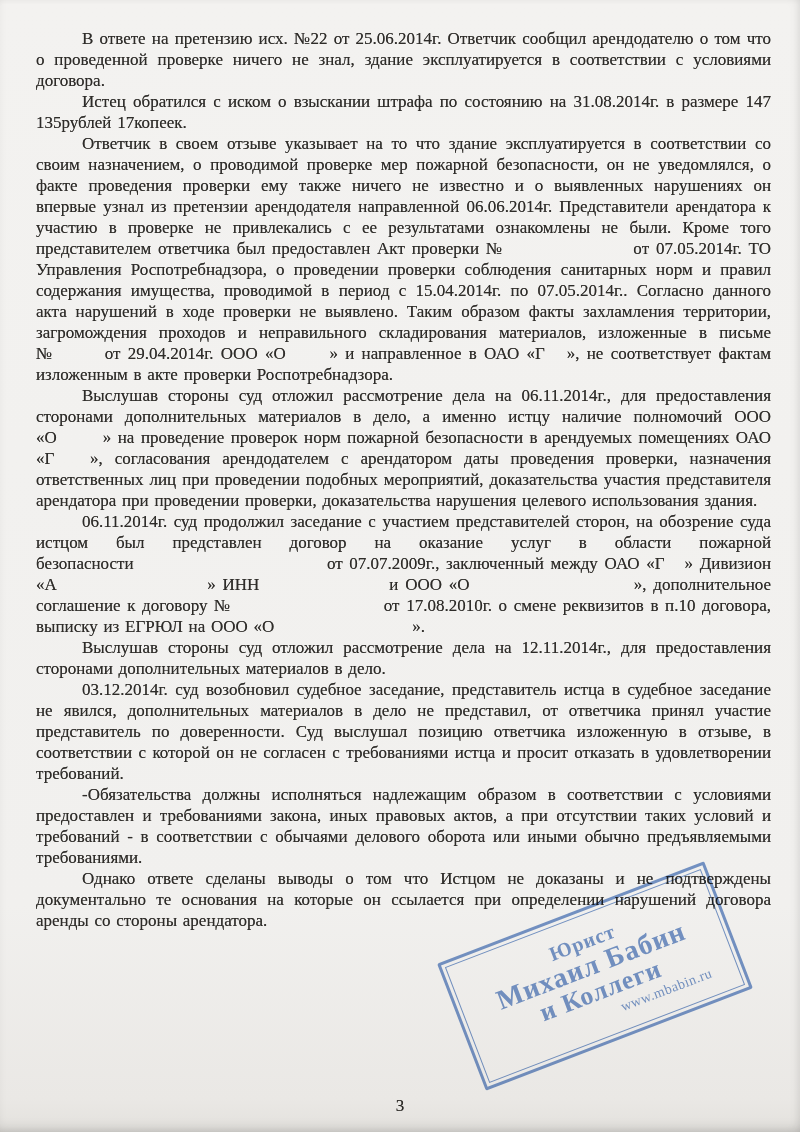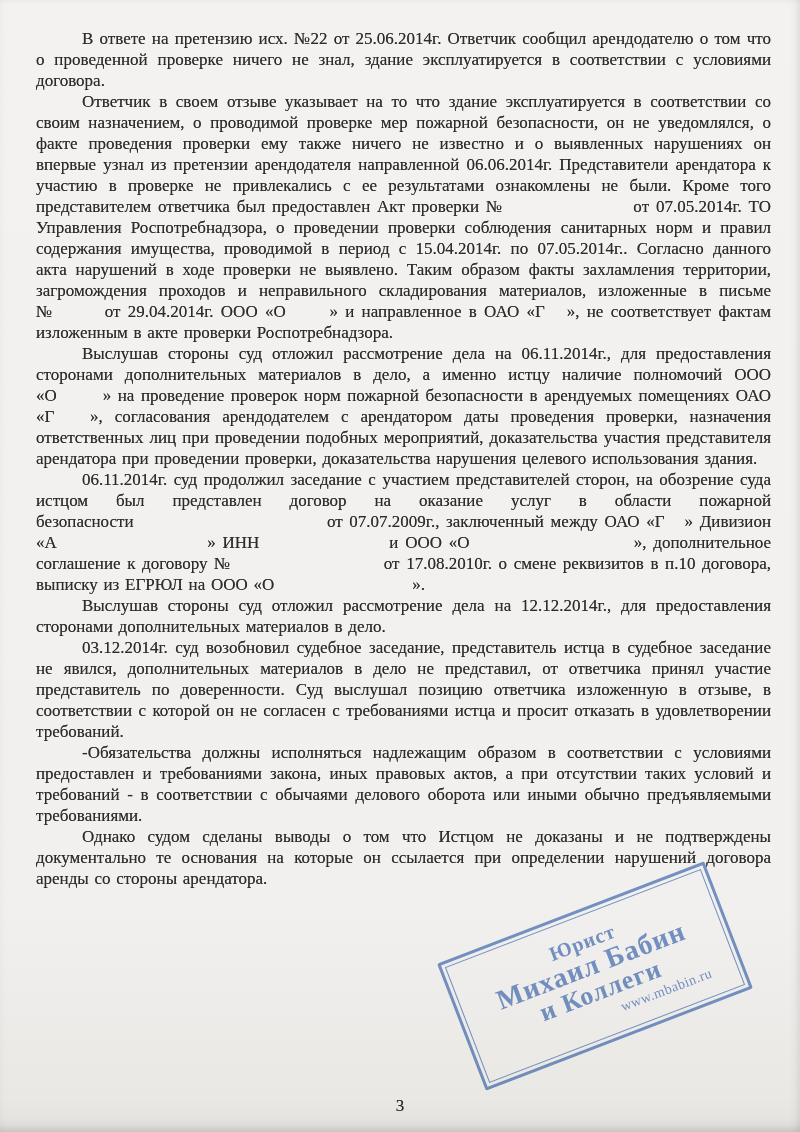--- a/index.html
+++ b/index.html
@@ -72,37 +72,38 @@
 </style>
 </head>
 <body>
 
 <div class="page">
 
   <div class="text-block">
 
       <p class="para">В ответе на претензию исх. №22 от 25.06.2014г. Ответчик сообщил арендодателю о том что о проведенной проверке ничего не знал, здание эксплуатируется в соответствии с условиями договора.</p>
 
+      <p class="para">Истец обратился с иском о взыскании штрафа по состоянию на 31.08.2014г. в размере 147 135рублей 17копеек.</p>
 
       <p class="para">Ответчик в своем отзыве указывает на то что здание эксплуатируется в соответствии со своим назначением, о проводимой проверке мер пожарной безопасности, он не уведомлялся, о факте проведения проверки ему также ничего не известно и о выявленных нарушениях он впервые узнал из претензии арендодателя направленной 06.06.2014г. Представители арендатора к участию в проверке не привлекались с ее результатами ознакомлены не были. Кроме того представителем ответчика был предоставлен Акт проверки №&nbsp;&nbsp;&nbsp;&nbsp;&nbsp;&nbsp;&nbsp;&nbsp;&nbsp;&nbsp;&nbsp;&nbsp;&nbsp;&nbsp;&nbsp;&nbsp;&nbsp;&nbsp; от 07.05.2014г. ТО Управления Роспотребнадзора, о проведении проверки соблюдения санитарных норм и правил  содержания имущества, проводимой в период с 15.04.2014г. по 07.05.2014г.. Согласно данного акта нарушений  в ходе проверки не выявлено. Таким образом факты захламления территории, загромождения проходов и неправильного складирования материалов, изложенные в письме №&nbsp;&nbsp;&nbsp;&nbsp;&nbsp;&nbsp; от 29.04.2014г. ООО «О&nbsp;&nbsp;&nbsp;&nbsp;&nbsp;&nbsp;» и направленное в ОАО «Г&nbsp;&nbsp;&nbsp;», не соответствует фактам изложенным в акте проверки Роспотребнадзора.</p>
 
       <p class="para">Выслушав стороны суд отложил рассмотрение дела на 06.11.2014г., для предоставления сторонами дополнительных материалов в дело, а именно истцу наличие полномочий ООО «О&nbsp;&nbsp;&nbsp;&nbsp;&nbsp;&nbsp;&nbsp;» на проведение проверок норм пожарной безопасности в арендуемых помещениях ОАО «Г&nbsp;&nbsp;&nbsp;», согласования арендодателем с арендатором даты проведения проверки, назначения ответственных лиц при проведении подобных мероприятий, доказательства участия представителя арендатора при проведении проверки, доказательства нарушения целевого использования здания.</p>
 
       <p class="para">06.11.2014г. суд продолжил заседание с участием представителей сторон, на обозрение суда истцом был представлен договор на оказание услуг в области пожарной безопасности&nbsp;&nbsp;&nbsp;&nbsp;&nbsp;&nbsp;&nbsp;&nbsp;&nbsp;&nbsp;&nbsp;&nbsp;&nbsp;&nbsp;&nbsp;&nbsp;&nbsp;&nbsp;&nbsp;&nbsp;&nbsp;&nbsp;&nbsp;&nbsp;&nbsp;&nbsp;&nbsp;&nbsp; от 07.07.2009г., заключенный между ОАО «Г&nbsp;&nbsp;&nbsp;» Дивизион «А&nbsp;&nbsp;&nbsp;&nbsp;&nbsp;&nbsp;&nbsp;&nbsp;&nbsp;&nbsp;&nbsp;&nbsp;&nbsp;&nbsp;&nbsp;&nbsp;&nbsp;&nbsp;&nbsp;&nbsp;&nbsp;&nbsp;» ИНН&nbsp;&nbsp;&nbsp;&nbsp;&nbsp;&nbsp;&nbsp;&nbsp;&nbsp;&nbsp;&nbsp;&nbsp;&nbsp;&nbsp;&nbsp;&nbsp;&nbsp;&nbsp; и ООО «О&nbsp;&nbsp;&nbsp;&nbsp;&nbsp;&nbsp;&nbsp;&nbsp;&nbsp;&nbsp;&nbsp;&nbsp;&nbsp;&nbsp;&nbsp;&nbsp;&nbsp;&nbsp;&nbsp;&nbsp;&nbsp;&nbsp;&nbsp;&nbsp;», дополнительное соглашение к договору №&nbsp;&nbsp;&nbsp;&nbsp;&nbsp;&nbsp;&nbsp;&nbsp;&nbsp;&nbsp;&nbsp;&nbsp;&nbsp;&nbsp;&nbsp;&nbsp;&nbsp;&nbsp;&nbsp;&nbsp;&nbsp;&nbsp; от 17.08.2010г. о смене реквизитов в п.10 договора, выписку из ЕГРЮЛ на ООО «О&nbsp;&nbsp;&nbsp;&nbsp;&nbsp;&nbsp;&nbsp;&nbsp;&nbsp;&nbsp;&nbsp;&nbsp;&nbsp;&nbsp;&nbsp;&nbsp;&nbsp;&nbsp;&nbsp;&nbsp;&nbsp;&nbsp;&nbsp;&nbsp;».</p>
 
-      <p class="para">Выслушав стороны суд отложил рассмотрение дела на 12.12.2014г., для предоставления сторонами дополнительных материалов в дело.</p>
+      <p class="para">Выслушав стороны суд отложил рассмотрение дела на 12.11.2014г., для предоставления сторонами дополнительных материалов в дело.</p>
 
 
       <p class="para">03.12.2014г. суд возобновил судебное заседание, представитель истца в судебное заседание не явился, дополнительных материалов в дело не представил, от ответчика принял участие представитель по доверенности. Суд выслушал позицию ответчика изложенную в отзыве, в соответствии с которой он не согласен с требованиями истца и просит отказать в удовлетворении требований.</p>
 
 
       <p class="para">-Обязательства должны исполняться надлежащим образом в соответствии с условиями предоставлен и требованиями закона, иных правовых актов, а при отсутствии таких условий и требований - в соответствии с обычаями делового оборота или иными обычно предъявляемыми требованиями.</p>
 
 
-      <p class="para">Однако судом сделаны выводы о том что Истцом не доказаны и не подтверждены документально те основания на которые он ссылается при определении нарушений договора аренды со стороны арендатора.</p>
+      <p class="para">Однако ответе сделаны выводы о том что Истцом не доказаны и не подтверждены документально те основания на которые он ссылается при определении нарушений договора аренды со стороны арендатора.</p>
     </div>
 
   <div class="stamp">
     <div class="stamp-frame">
       <div class="stamp-inner">
         <div class="stamp-line1">Юрист</div>
         <div class="stamp-line2">Михаил Бабин</div>
         <div class="stamp-line3">и Коллеги</div>
         <div class="stamp-url">www.mbabin.ru</div>
       </div>

